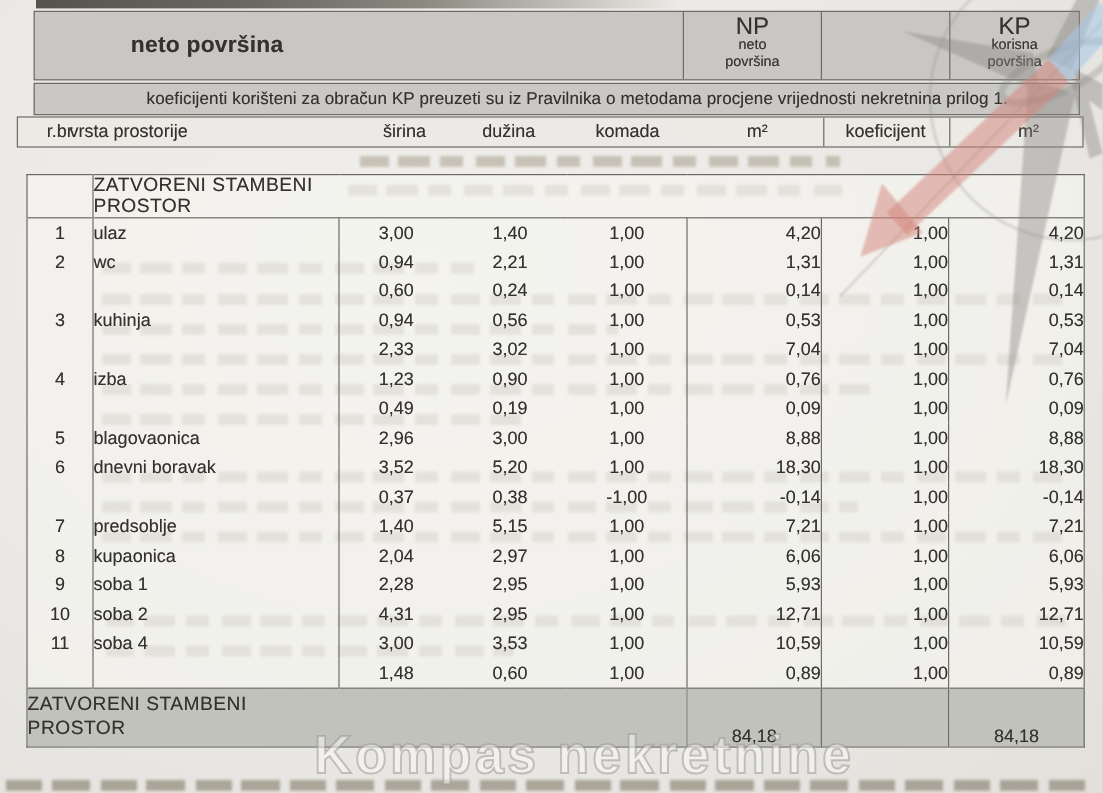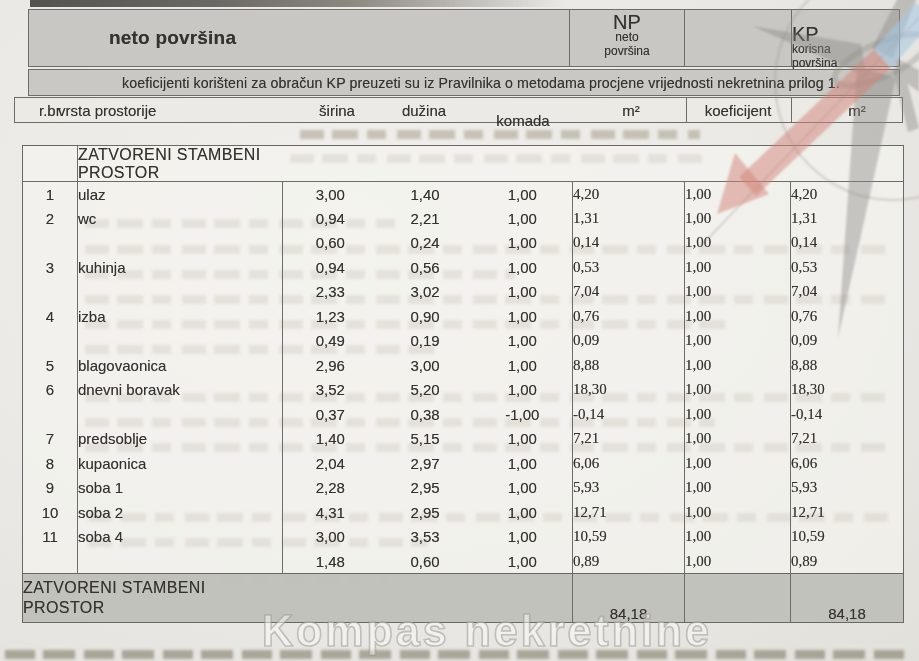--- a/index.html
+++ b/index.html
@@ -27,21 +27,21 @@
       rgba(120,112,94,0.55) 38px 70px, rgba(120,112,94,0) 70px 79px); }
 
   
   .band1 { position:absolute; left:28px; top:9px; width:872px; height:58px; z-index:2;
     background:rgba(198,197,192,0.94); border:1.4px solid #6e6c66; display:flex; }
   .b1-title { width:540px; display:flex; align-items:center; padding-left:80px;
     font-size:19px; font-weight:bold; letter-spacing:0.2px; }
   .b1-np { width:116px; border-left:1.2px solid #6e6c66; border-right:1.2px solid #6e6c66;
     text-align:center; padding-top:4px; }
   .b1-gap { width:106px; }
-  .b1-kp { flex:1; border-left:1.2px solid #6e6c66; text-align:left; padding-top:16px; }
+  .b1-kp { flex:1; border-left:1.2px solid #6e6c66; text-align:center; padding-top:4px; }
   .abbr { font-size:20px; font-weight:normal; line-height:17px; }
   .sub  { font-size:12px; line-height:13.5px; }
 
   
   .band2 { position:absolute; left:28px; top:69px; width:872px; height:27px; z-index:2;
     background:rgba(199,198,193,0.94); border:1.2px solid #6e6c66;
     display:flex; align-items:center; justify-content:center;
     font-size:14.2px; padding-left:34px; letter-spacing:0.1px; }
 
   
@@ -59,21 +59,21 @@
   table.body td { padding:0; overflow:hidden; }
   tr.sec { height:36px; }
   tr.sec td { border-bottom:1.2px solid #6e6c66; vertical-align:middle; }
   .sec-title { border-left:1.2px solid #6e6c66; padding-left:8px; font-size:16px;
     line-height:17.5px; white-space:pre-line; letter-spacing:0.4px; }
   tr.data { height:24.5px; }
   .c-num  { text-align:center; }
   .c-name { padding-left:8px; border-left:1.2px solid #6e6c66; }
   .c-s    { text-align:center; border-left:1.2px solid #6e6c66; }
   .c-d, .c-k { text-align:center; }
-  .c-np, .c-koef, .c-kp { text-align:left; border-left:1.2px solid #6e6c66;font-family:Liberation Serif, serif; }
+  .c-np, .c-koef, .c-kp { text-align:right; border-left:1.2px solid #6e6c66; }
   tr.total { height:48.5px; background:rgba(192,191,186,0.96); }
   tr.total td { border-top:1.3px solid #6a6862; }
   .f-title { padding-left:63px; font-size:16px; line-height:19.5px;
     white-space:pre-line; letter-spacing:0.4px; vertical-align:middle; }
   .f-np, .f-koef, .f-kp { border-left:1.2px solid #6e6c66; text-align:center;
     vertical-align:bottom; padding-bottom:7px; }
 
   
   .compass { position:absolute; left:0; top:0; z-index:5; pointer-events:none; }
 
@@ -121,21 +121,21 @@
     </div>
   </div>
 
   <div class="band2">koeficijenti korišteni za obračun KP preuzeti su iz Pravilnika o metodama procjene vrijednosti nekretnina prilog 1.</div>
 
   <div class="colhead">
     <span style="left:4px;margin-left:20px;">r.br.</span>
     <span style="left:43px;">vrsta prostorije</span>
     <span class="ctr" style="left:322px;">širina</span>
     <span class="ctr" style="left:409px;">dužina</span>
-    <span class="ctr" style="left:508px;margin-top:10px;">komada</span>
+    <span class="ctr" style="left:508px;">komada</span>
     <span class="ctr" style="left:616px;">m²</span>
     <span class="ctr" style="left:723px;text-align:right;">koeficijent</span>
     <span class="ctr" style="left:842px;">m²</span>
     <div class="vline" style="left:671px;"></div>
     <div class="vline" style="left:776px;"></div>
   </div>
 
   <table class="body">
     <colgroup>
       <col style="width:55px;">

